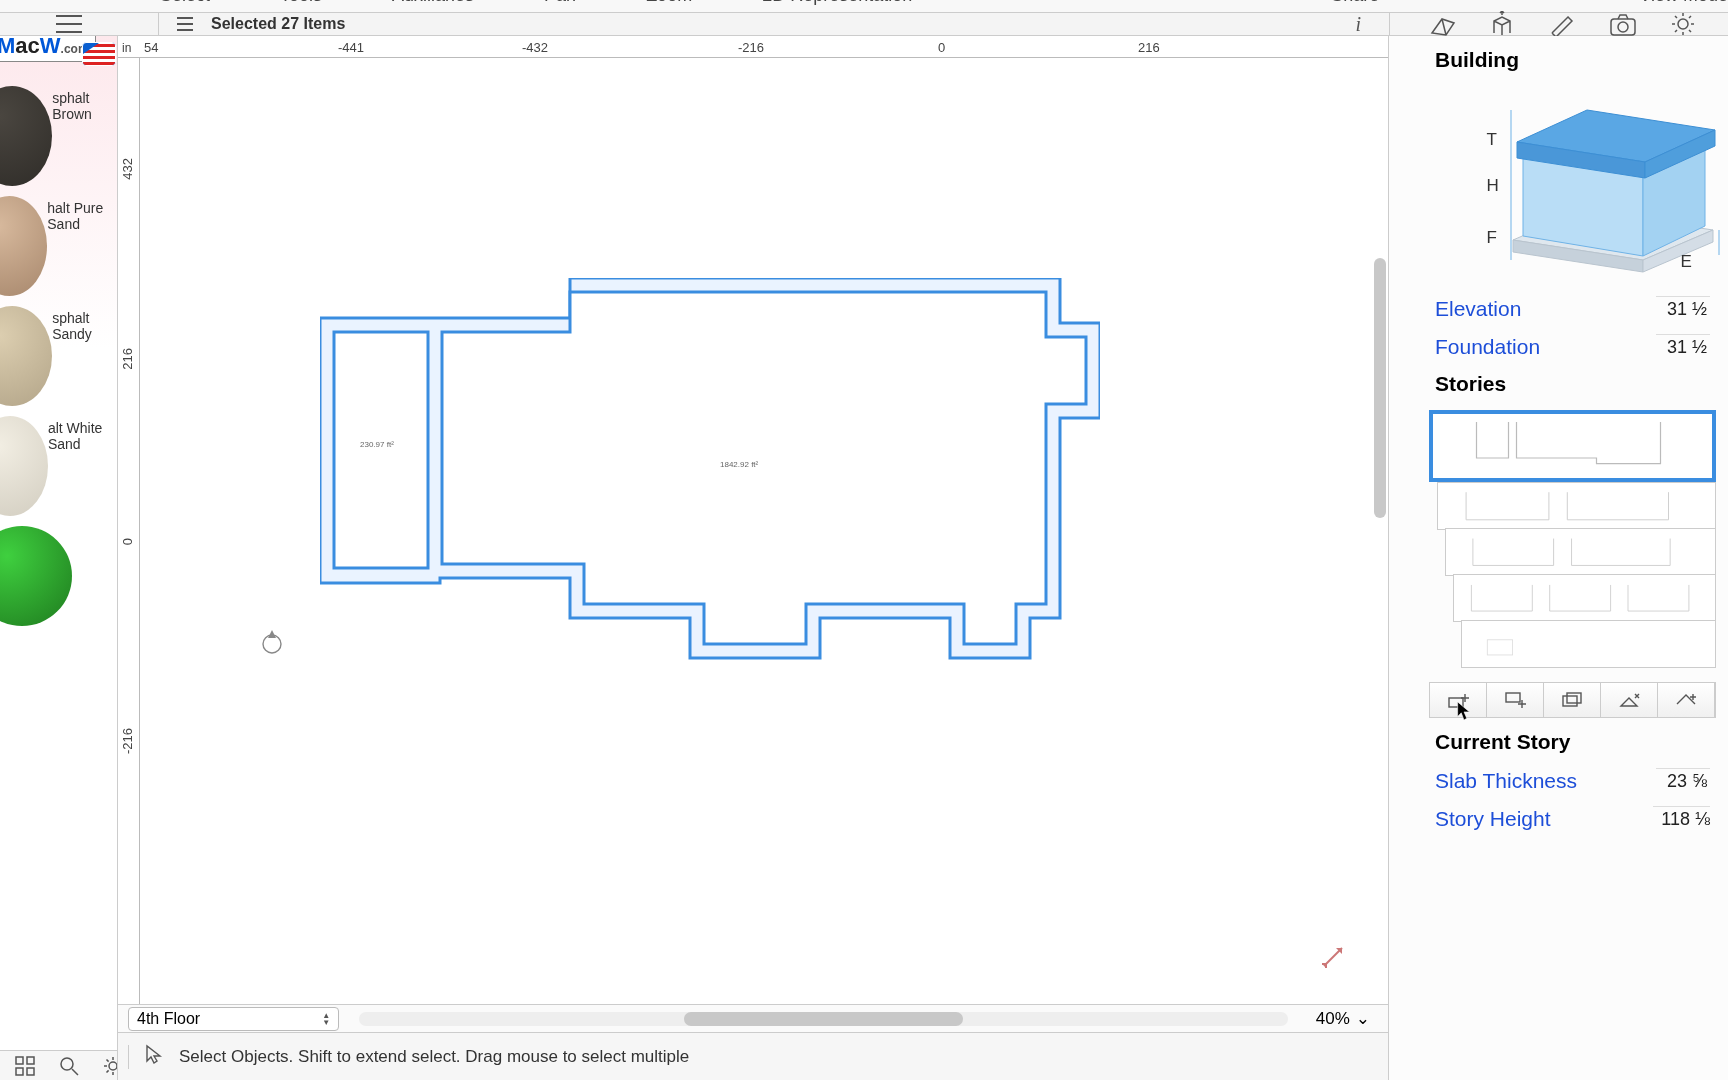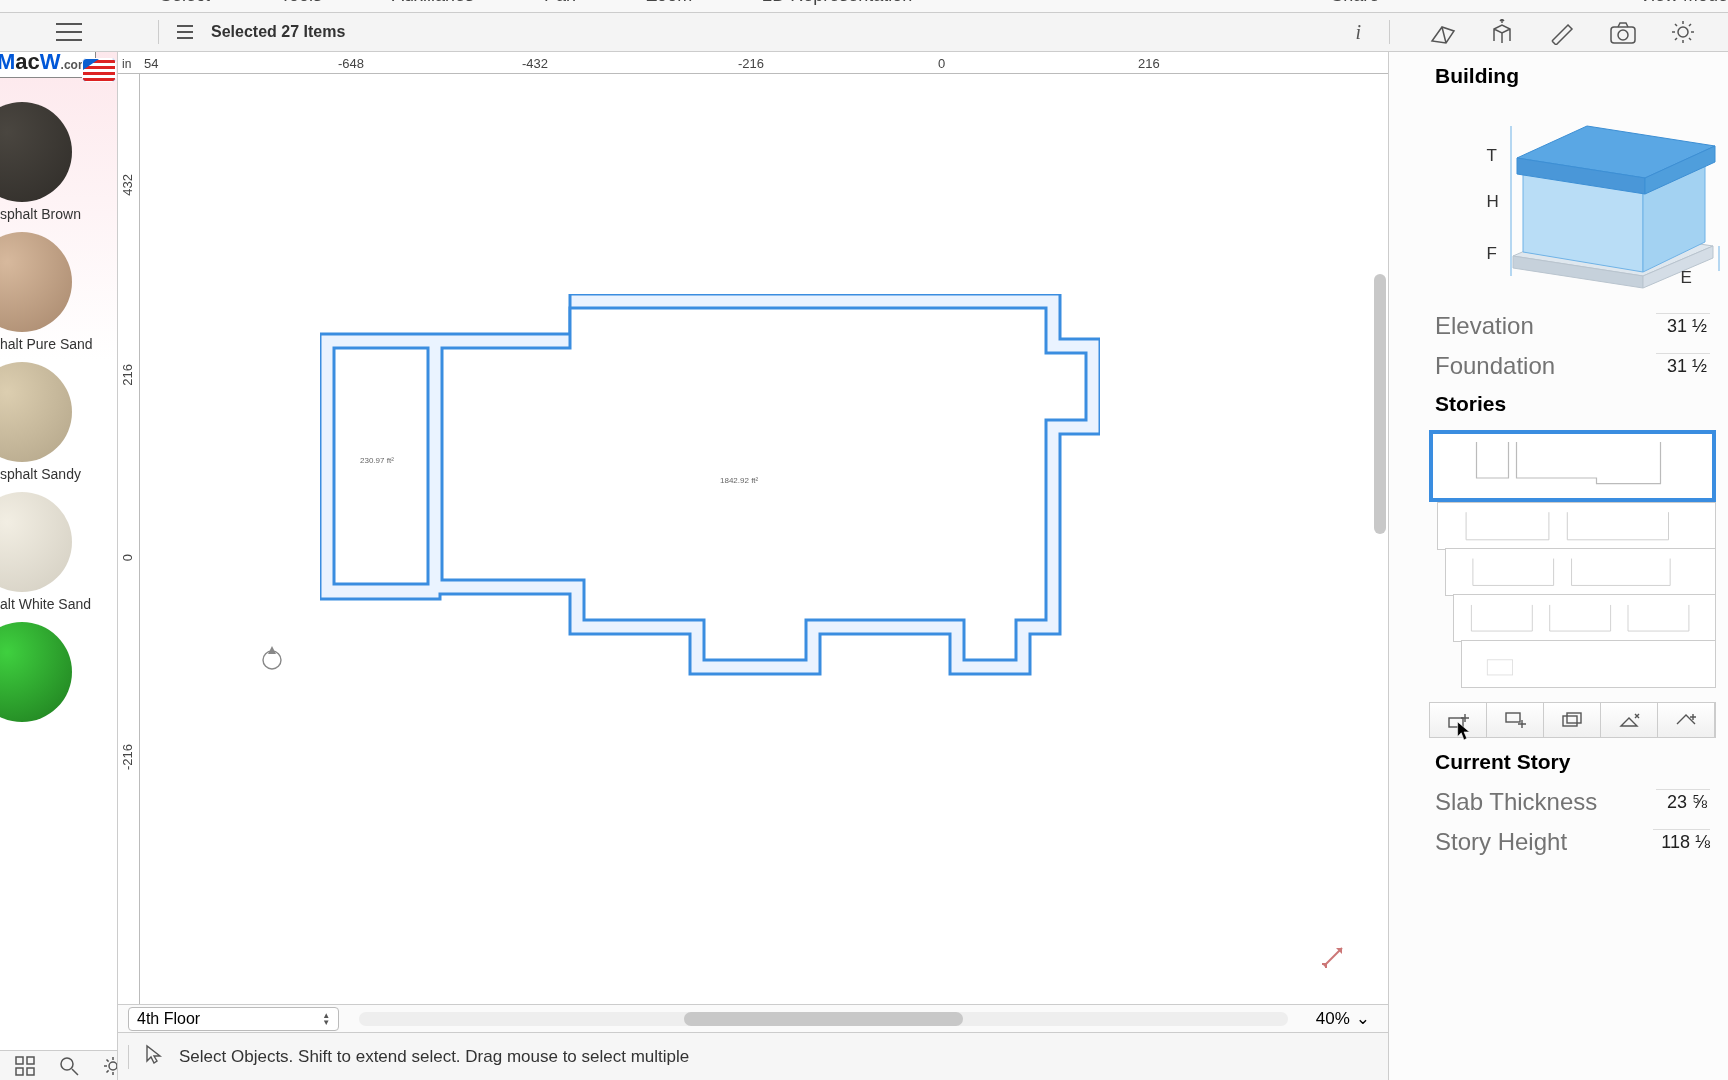--- a/index.html
+++ b/index.html
@@ -6,42 +6,42 @@
 html, body { width: 1728px; height: 1080px; overflow: hidden; background: #f5f5f5; }
 
 .root { display: flex; flex-direction: column; width: 100%; height: 100%; }
 
 
 .menu-strip { height: 12px; display: flex; align-items: flex-end; gap: 70px; padding-left: 160px; font-size: 18px; color: #444; background: #f8f8f8; overflow: hidden; }
 .menu-strip .spacer1 { flex: 1; }
 .menu-strip span { position: relative; top: -6px; }
 
 
-.sel-row { height: 40px; border-top: 1px solid #ccc; border-bottom: 1px solid #ccc; background: #f4f4f4; display: flex; align-items: center; gap: 18px; padding: 0 10px; }
+.sel-row { height: 24px; border-top: 1px solid #ccc; border-bottom: 1px solid #ccc; background: #f4f4f4; display: flex; align-items: center; gap: 18px; padding: 0 10px; }
 .hamburger-icon { width: 26px; height: 18px; display: flex; flex-direction: column; justify-content: space-between; }
 .hamburger-icon div { height: 2px; background: #555; }
 .sep-vert { width: 1px; height: 24px; background: #ccc; }
 .sel-text { font-size: 16px; font-weight: 600; color: #333; }
 .sel-row .flex { flex: 1; }
 .info-i { font-family: Georgia, serif; font-style: italic; font-size: 20px; color: #555; padding-right: 10px; }
 .tool-icons-right { display: flex; gap: 30px; padding: 0 20px; }
 .icon-svg { width: 30px; height: 26px; stroke: #555; fill: none; stroke-width: 1.5; }
 
 
 .main { flex: 1; display: flex; overflow: hidden; }
 
 
 .materials { width: 118px; background: linear-gradient(#fde8ec, #fff 30%); display: flex; flex-direction: column; align-items: flex-start; padding-top: 10px; overflow: hidden; position: relative; border-right: 1px solid #ccc; }
 .logo-box { position: absolute; top: -6px; left: -10px; background: #fff; border: 1px solid #888; border-radius: 4px; padding: 2px 6px; font-weight: 800; color: #222; font-size: 22px; z-index: 10; }
 .logo-box .mac-m { color: #0057d8; }
 .logo-box .dotcom { font-size: 12px; font-weight: 600; color: #555; }
 .logo-flag { position: absolute; top: 6px; left: 82px; width: 34px; height: 24px; background: #0b5fd0; border: 1px solid #fff; border-radius: 4px; overflow: hidden; z-index: 11; }
 .logo-flag::before { content: ""; position: absolute; inset: 0; background: repeating-linear-gradient(0deg, #d22 0 3px, #fff 3px 6px); clip-path: polygon(50% 0, 100% 0, 100% 100%, 0 100%, 0 50%); }
 
-.mat-item { display: flex; flex-direction: column; align-items: flex-start; margin-bottom: 10px; width: 100%; }
+.mat-item { display: flex; flex-direction: row; align-items: center; margin-bottom: 10px; width: 100%; }
 .mat-swatch { width: 100px; height: 100px; border-radius: 50%; margin-left: -28px; }
 .mat-label { font-size: 14px; color: #333; margin-top: 4px; align-self: flex-start; padding-left: 0px; }
 
 
 .canvas-wrap { flex: 1; display: flex; flex-direction: column; position: relative; background: #fff; }
 .ruler-h { height: 22px; border-bottom: 1px solid #bbb; display: flex; align-items: flex-end; font-size: 13px; color: #444; position: relative; background: #fff; }
 .ruler-h .unit { position: absolute; left: 4px; bottom: 2px; font-size: 12px; color: #444; }
 .ruler-h .ticklabel { position: absolute; bottom: 2px; }
 
 .canvas-inner { flex: 1; display: flex; overflow: hidden; position: relative; }
@@ -75,21 +75,21 @@
 .bl-toolbar svg { width: 22px; height: 22px; stroke: #555; fill: none; stroke-width: 1.5; }
 
 
 .inspector { width: 340px; border-left: 1px solid #ccc; background: #fcfcfc; display: flex; flex-direction: column; overflow: hidden; padding-bottom: 0; padding-left: 28px; }
 .insp-heading { font-size: 21px; font-weight: 700; padding: 12px 18px 8px; }
 .building-diagram { align-self: center; position: relative; width: 260px; height: 210px; }
 .cube-svg { width: 230px; height: 200px; position: absolute; right: -20px; top: 0; }
 .dim-letter { position: absolute; font-size: 17px; color: #333; font-weight: 500; }
 
 .prop-row { display: flex; align-items: center; padding: 6px 18px; }
-.prop-label { flex: 1; font-size: 24px; color: #737373; }
+.prop-label { flex: 1; font-size: 21px; color: #1d4ed8; }
 .prop-val { font-size: 18px; color: #222; border: 1px solid #ddd; border-left: none; border-right: none; border-bottom: none; padding: 2px 0 2px 8px; min-width: 54px; text-align: center; }
 
 .stories-box { margin: 6px 12px 0 12px; display: flex; flex-direction: column; gap: 2px; }
 .story-thumb { border: 1px solid #ccc; background: #fff; height: 72px; position: relative; }
 .story-thumb.selected { border: 4px solid #3a8de0; }
 .story-thumb svg { width: 100%; height: 100%; }
 .story-stack { position: relative; }
 .story-stack .story-thumb { height: 48px; margin-top: -2px; }
 
 .story-toolbar { display: flex; border: 1px solid #ccc; margin: 14px 12px 8px; }
@@ -204,21 +204,21 @@
             <circle cx="11" cy="11" r="4"></circle>
             <path d="M11 2 L11 5 M11 17 L11 20 M2 11 L5 11 M17 11 L20 11 M4.5 4.5 L6.6 6.6 M15.4 15.4 L17.5 17.5 M17.5 4.5 L15.4 6.6 M6.6 15.4 L4.5 17.5"></path>
           </svg>
       </div>
     </div>
 
     <div class="canvas-wrap">
       <div class="ruler-h">
         <span class="unit">in</span>
         <span class="ticklabel" style="left:26px">54</span>
-        <span class="ticklabel" style="left:220px">-648</span>
+        <span class="ticklabel" style="left:220px">-441</span>
         <span class="ticklabel" style="left:404px">-432</span>
         <span class="ticklabel" style="left:620px">-216</span>
         <span class="ticklabel" style="left:820px">0</span>
         <span class="ticklabel" style="left:1020px">216</span>
       </div>
       <div class="canvas-inner">
         <div class="ruler-v">
           <span class="ticklabel" style="top:100px">432</span>
           <span class="ticklabel" style="top:290px">216</span>
           <span class="ticklabel" style="top:480px">0</span>

